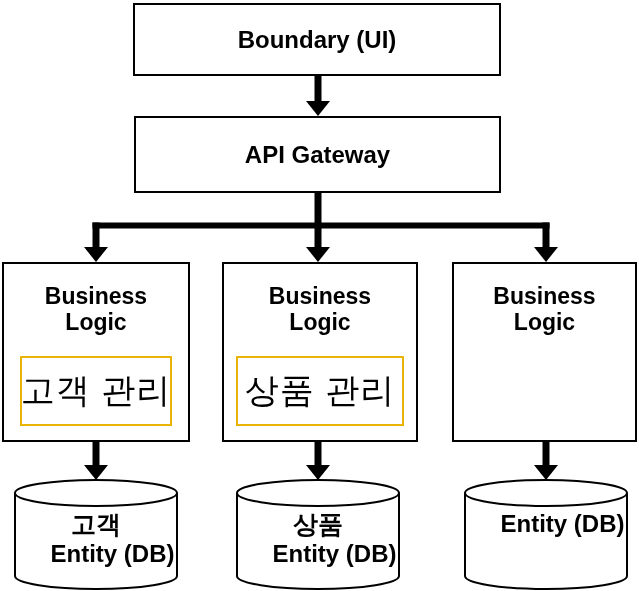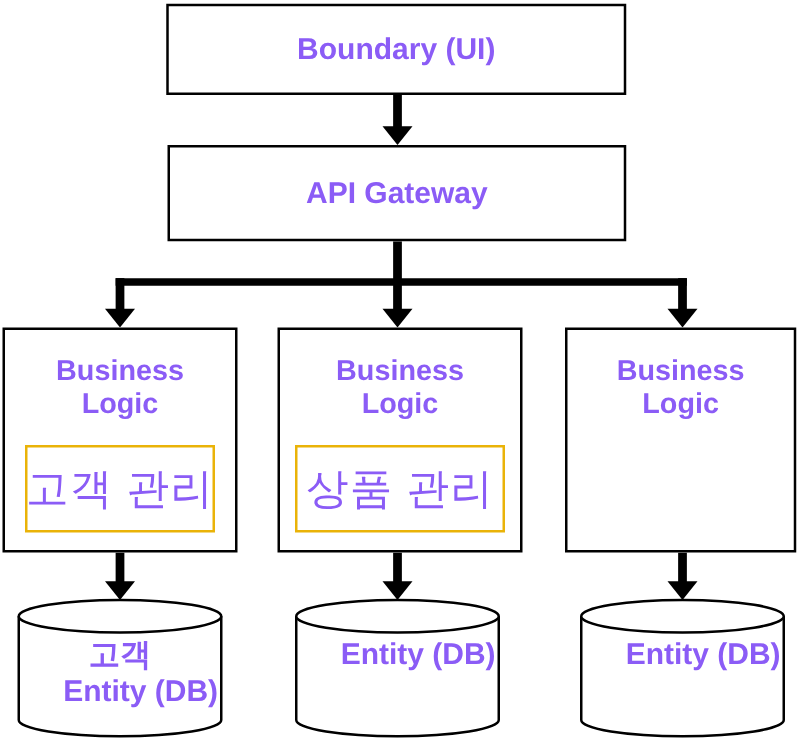--- a/index.html
+++ b/index.html
@@ -6,21 +6,21 @@
     margin: 0;
     padding: 0;
     background: #ffffff;
   }
   .canvas {
     position: relative;
     width: 639px;
     height: 591px;
     background: #ffffff;
     font-family: "Liberation Sans", "DejaVu Sans", sans-serif;
-    color: #8b5cf6;
+    color: #000000;
     overflow: hidden;
   }
   .connectors {
     position: absolute;
     left: 0;
     top: 0;
     width: 639px;
     height: 591px;
   }
   .box {
@@ -161,19 +161,20 @@
       <div>Business</div>
       <div>Logic</div>
     </div>
   </div>
 
   <div class="db-label db-label-1">
     <div class="db-line-ko">고객</div>
     <div class="db-line-en">Entity (DB)</div>
   </div>
   <div class="db-label db-label-2">
+    <div class="db-line-ko">상품</div>
     <div class="db-line-en">Entity (DB)</div>
   </div>
   <div class="db-label db-label-3">
     <div class="db-line-en">Entity (DB)</div>
   </div>
 
 </div>
 
 </body></html>

